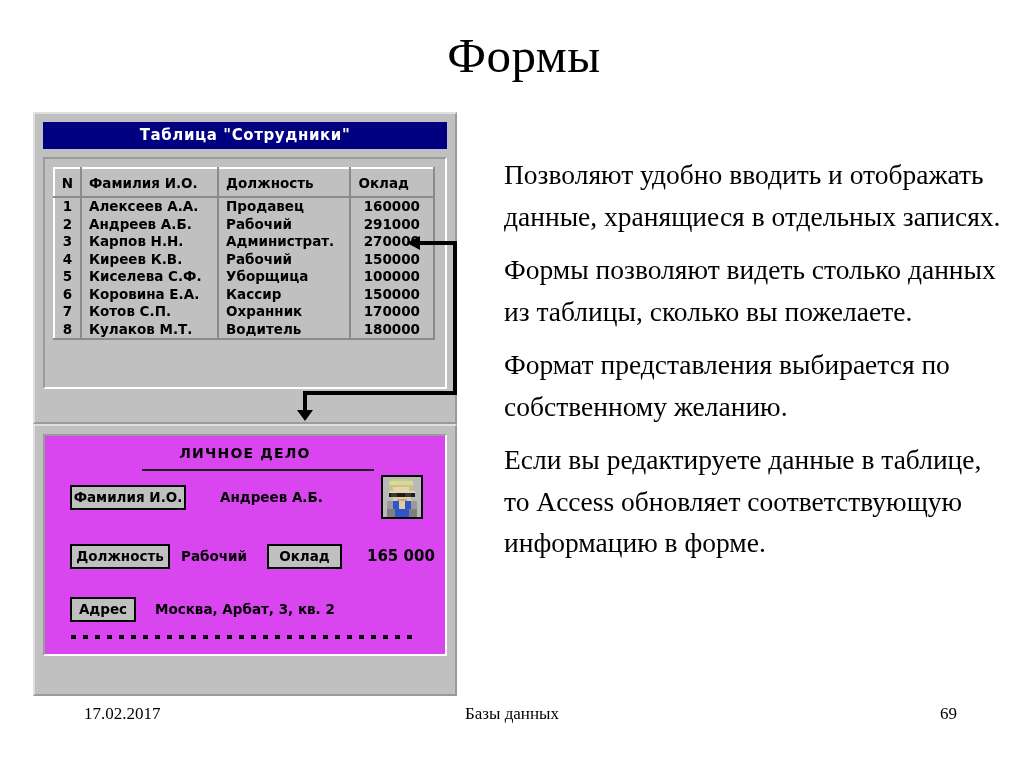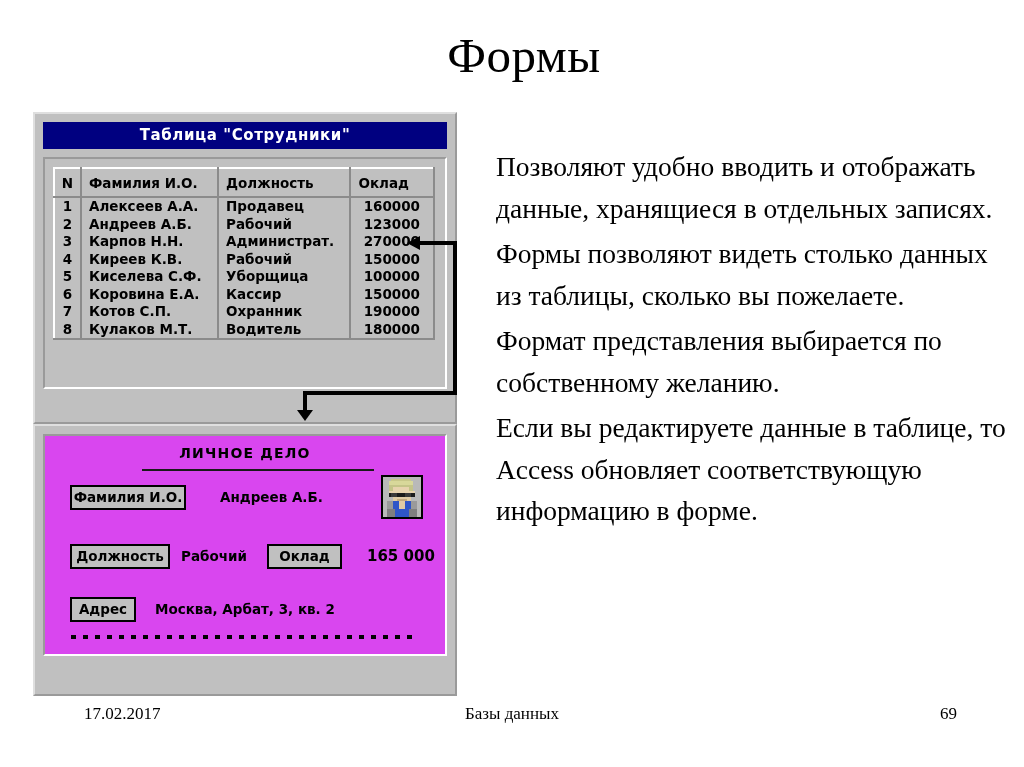--- a/index.html
+++ b/index.html
@@ -29,21 +29,21 @@
   
   .body-text{
     position:absolute;
     left:470px; top:142px; width:545px;
     font-family:"Liberation Serif", serif;
     font-size:27.5px;
     line-height:41.5px;
     color:#000000;
     text-align:left;
   }
-  .body-text p{margin:4px;}
+  .body-text p{margin:12px;}
   .body-text p + p{margin-top:0px;}
   .indent{ padding-left:22px; }
 
   
   .panel{
     position:absolute;
     background:#c0c0c0;
     border-top:2px solid #dfdfdf;
     border-left:2px solid #dfdfdf;
     border-right:2px solid #9a9a9a;
@@ -238,21 +238,21 @@
         <tr class="first">
           <td class="c-n">1</td>
           <td>Алексеев А.А.</td>
           <td>Продавец</td>
           <td class="c-sal">160000</td>
         </tr>
         <tr>
           <td class="c-n">2</td>
           <td>Андреев А.Б.</td>
           <td>Рабочий</td>
-          <td class="c-sal">123000</td>
+          <td class="c-sal">291000</td>
         </tr>
         <tr>
           <td class="c-n">3</td>
           <td>Карпов Н.Н.</td>
           <td>Администрат.</td>
           <td class="c-sal">270000</td>
         </tr>
         <tr>
           <td class="c-n">4</td>
           <td>Киреев К.В.</td>
@@ -268,21 +268,21 @@
         <tr>
           <td class="c-n">6</td>
           <td>Коровина Е.А.</td>
           <td>Кассир</td>
           <td class="c-sal">150000</td>
         </tr>
         <tr>
           <td class="c-n">7</td>
           <td>Котов С.П.</td>
           <td>Охранник</td>
-          <td class="c-sal">190000</td>
+          <td class="c-sal">170000</td>
         </tr>
         <tr class="last">
           <td class="c-n">8</td>
           <td>Кулаков М.Т.</td>
           <td>Водитель</td>
           <td class="c-sal">180000</td>
         </tr>
       </tbody>
     </table>
   </div>

